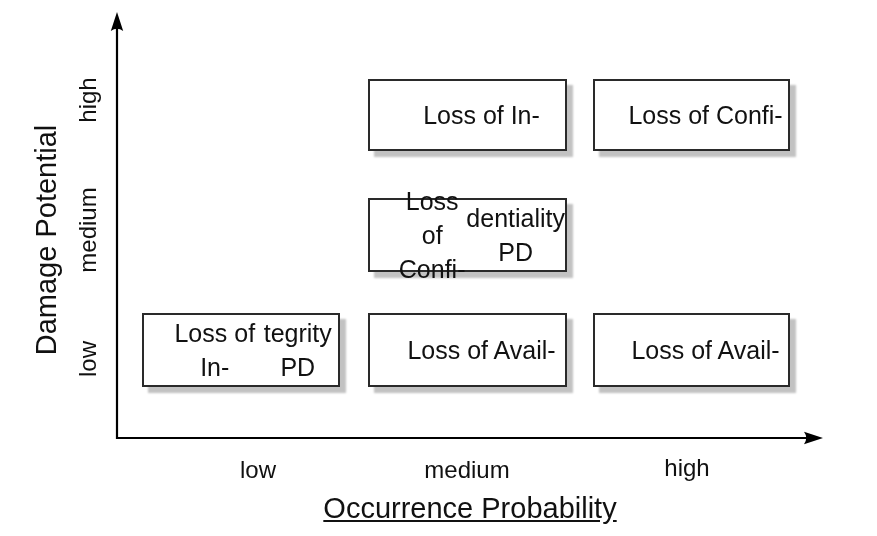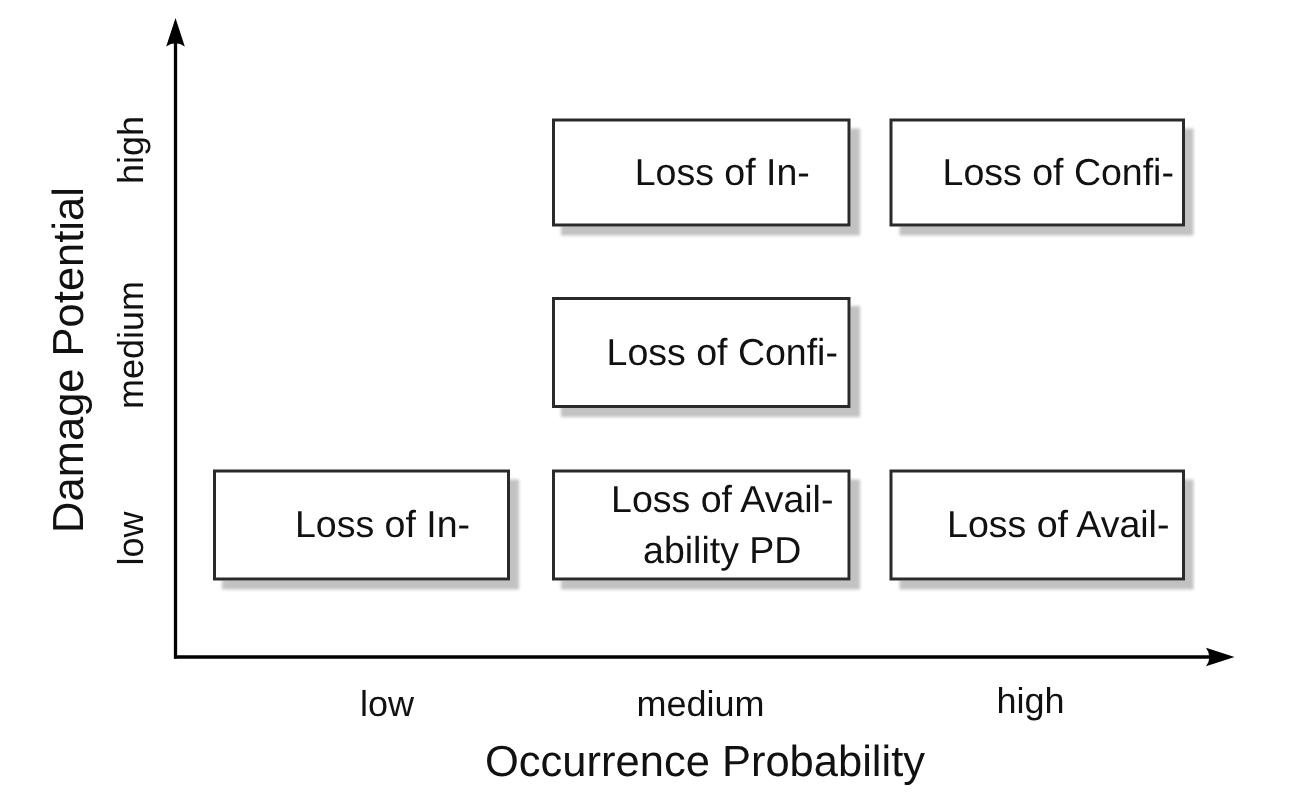--- a/index.html
+++ b/index.html
@@ -20,21 +20,21 @@
     position: absolute;
     left: 0; top: 0;
     width: 877px; height: 536px;
   }
   .box {
     position: absolute;
     background: #ffffff;
     border: 2px solid #2a2a2a;
     box-shadow: 6px 6px 2px #c2c2c2;
     display: flex;
-    flex-direction: column;
+    flex-direction: row;
     align-items: center;
     justify-content: center;
     text-align: center;
     font-size: 25px;
     line-height: 34px;
     color: #111111;
     box-sizing: border-box;
     padding-left: 28px;
   }
   .tick-x {
@@ -59,20 +59,21 @@
   .axis-label-x {
     position: absolute;
     left: 270px;
     top: 489px;
     width: 400px;
     height: 38px;
     text-align: center;
     font-size: 29px;
     line-height: 38px;
     color: #111111;
+    text-decoration: underline;
   }
   .axis-label-y {
     position: absolute;
     left: -104px;
     top: 222px;
     width: 300px;
     height: 36px;
     text-align: center;
     font-size: 29px;
     line-height: 36px;
@@ -110,28 +111,29 @@
   <div class="box" style="left:368px; top:79px;  width:199px; height:72px;">
     <span>Loss of In-</span>
   </div>
 
   <div class="box" style="left:593px; top:79px;  width:197px; height:72px;">
     <span>Loss of Confi-</span>
   </div>
 
   <div class="box" style="left:368px; top:198px; width:199px; height:74px;">
     <span>Loss of Confi-</span>
+    <span>dentiality PD</span>
   </div>
 
   <div class="box" style="left:142px; top:313px; width:198px; height:74px;">
     <span>Loss of In-</span>
+    <span>tegrity PD</span>
   </div>
 
   <div class="box" style="left:368px; top:313px; width:199px; height:74px;">
     <span>Loss of Avail-</span>
-    <span>ability PD</span>
   </div>
 
   <div class="box" style="left:593px; top:313px; width:197px; height:74px;">
     <span>Loss of Avail-</span>
   </div>
 
 </div>
 
 </body></html>

